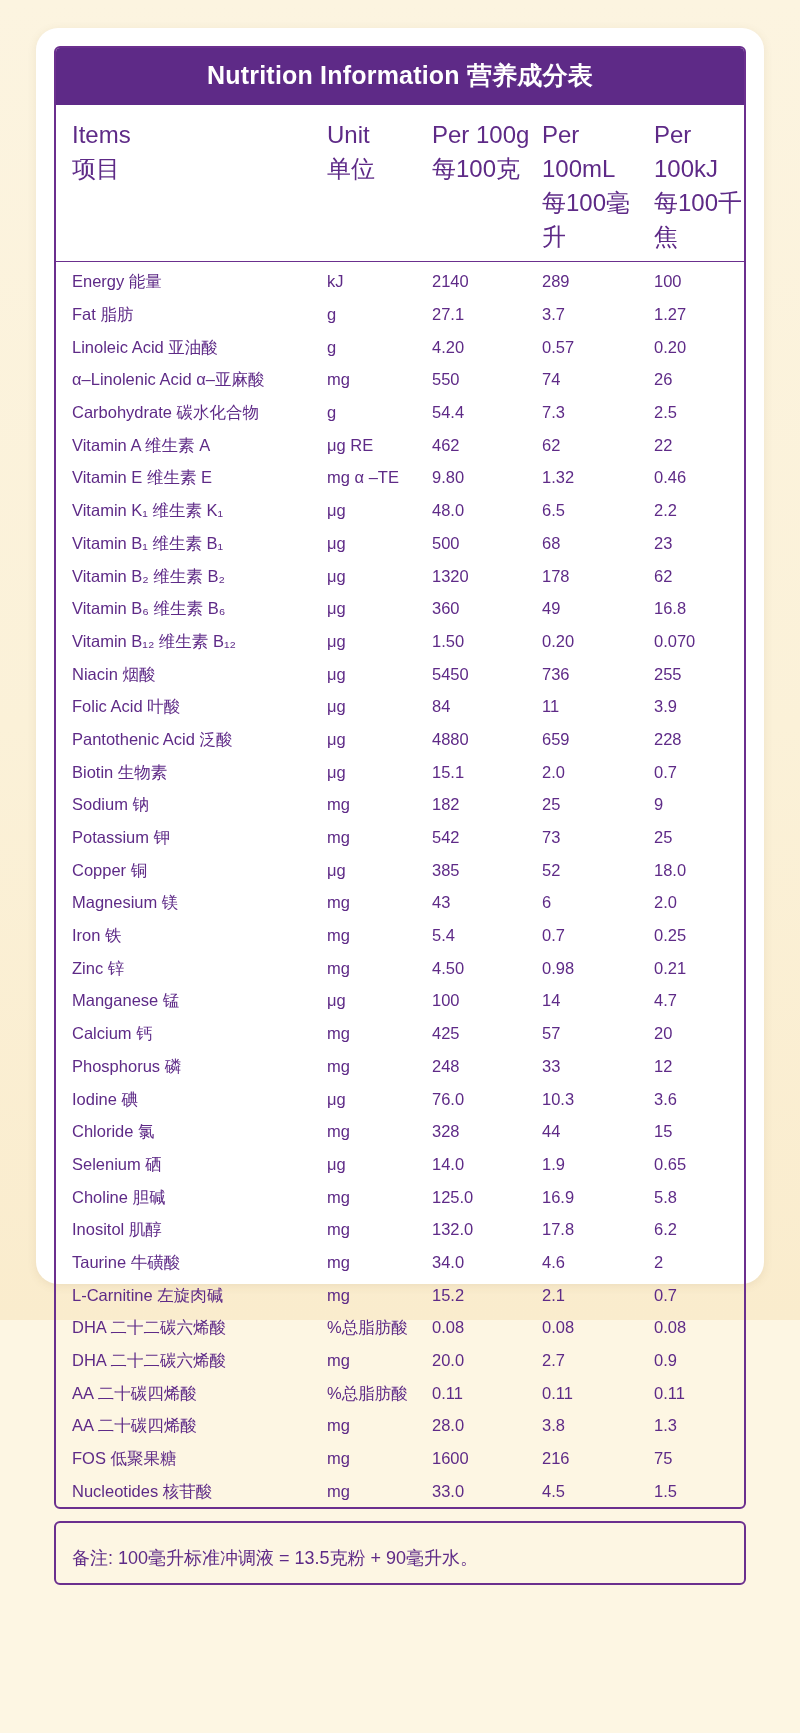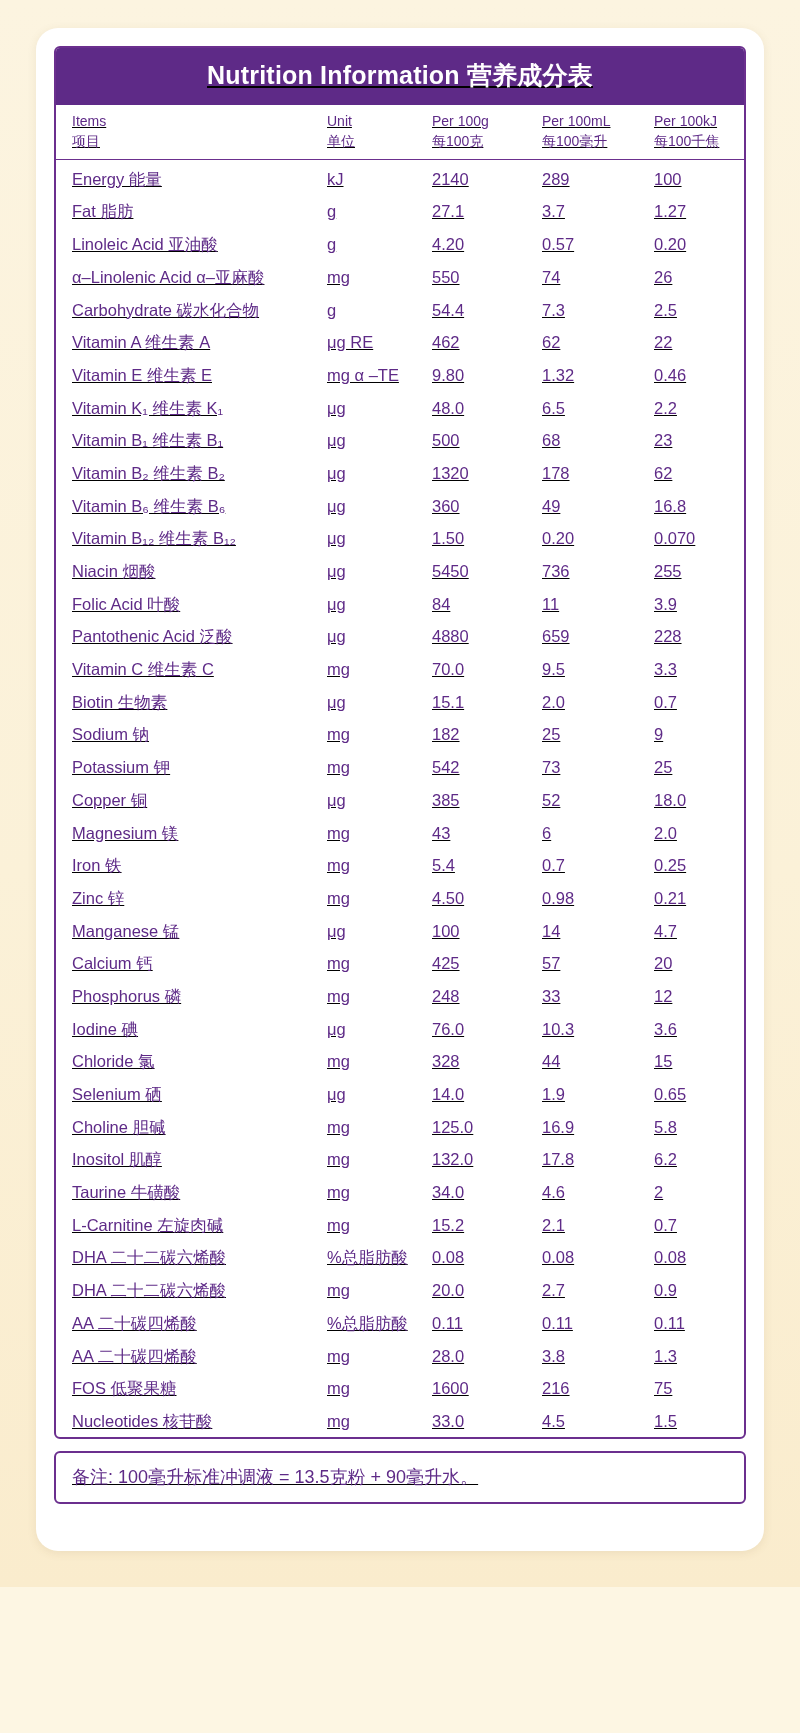--- a/index.html
+++ b/index.html
@@ -9,25 +9,24 @@
   body {
     width: 800px;
     height: 1733px;
     background: #fdf6e3;
     font-family: "Liberation Sans", sans-serif;
     overflow: hidden;
   }
   .page {
     position: relative;
     width: 800px;
-    height: 1587px;
+    height: 1320px;
     background: linear-gradient(180deg, #fcf4e0 0%, #fbf1d8 55%, #faeccd 100%);
     box-sizing: border-box;
     padding: 28px 36px 36px 36px;
-    text-decoration: underline;
   }
   .card {
     background: #ffffff;
     border-radius: 22px;
     box-shadow: 0 2px 10px rgba(120, 90, 40, 0.10);
     padding: 18px 18px 18px 18px;
     box-sizing: border-box;
     height: 100%;
   }
   .table-frame {
@@ -50,23 +49,23 @@
     color: #5e2a87;
     font-size: 16.5px;
   }
   table.nutri th, table.nutri td {
     padding: 0;
     text-align: left;
     vertical-align: top;
     font-weight: normal;
   }
   thead.head-rows th {
-    font-size: 14px;
+    font-size: 24px;
     line-height: 1.42;
-    padding-top: 7px;
+    padding-top: 13px;
     padding-bottom: 7px;
   }
   .head-sep td {
     border-bottom: 1.6px solid #6b2f8e;
     height: 0;
     padding: 0;
   }
   .col-item   { width: 255px; padding-left: 16px !important; }
   .col-unit   { width: 105px; }
   .col-p100g  { width: 110px; }
@@ -77,21 +76,21 @@
     padding-top: 8.1px;
     padding-bottom: 8.1px;
     white-space: nowrap;
   }
   tbody.body-rows tr:first-child td { padding-top: 11px; }
   tbody.body-rows tr:last-child td { }
   .note-wrap {
     margin-top: 12px;
     border: 2px solid #6b2f8e;
     border-radius: 6px;
-    padding: 12px 14px 13px 16px;
+    padding: 23px 14px 13px 16px;
     color: #5e2a87;
     font-size: 18px;
   }
   .two-line-head {
     display: block;
   }
 </style>
 </head>
 <body>
 
@@ -231,27 +230,20 @@
               <td class="col-p100kj">3.9</td>
             </tr>
             <tr>
               <td class="col-item">Pantothenic Acid 泛酸</td>
               <td class="col-unit">μg</td>
               <td class="col-p100g">4880</td>
               <td class="col-p100ml">659</td>
               <td class="col-p100kj">228</td>
             </tr>
             <tr>
-              <td class="col-item">Vitamin C 维生素 C</td>
-              <td class="col-unit">mg</td>
-              <td class="col-p100g">70.0</td>
-              <td class="col-p100ml">9.5</td>
-              <td class="col-p100kj">3.3</td>
-            </tr>
-            <tr>
               <td class="col-item">Biotin 生物素</td>
               <td class="col-unit">μg</td>
               <td class="col-p100g">15.1</td>
               <td class="col-p100ml">2.0</td>
               <td class="col-p100kj">0.7</td>
             </tr>
             <tr>
               <td class="col-item">Sodium 钠</td>
               <td class="col-unit">mg</td>
               <td class="col-p100g">182</td>

